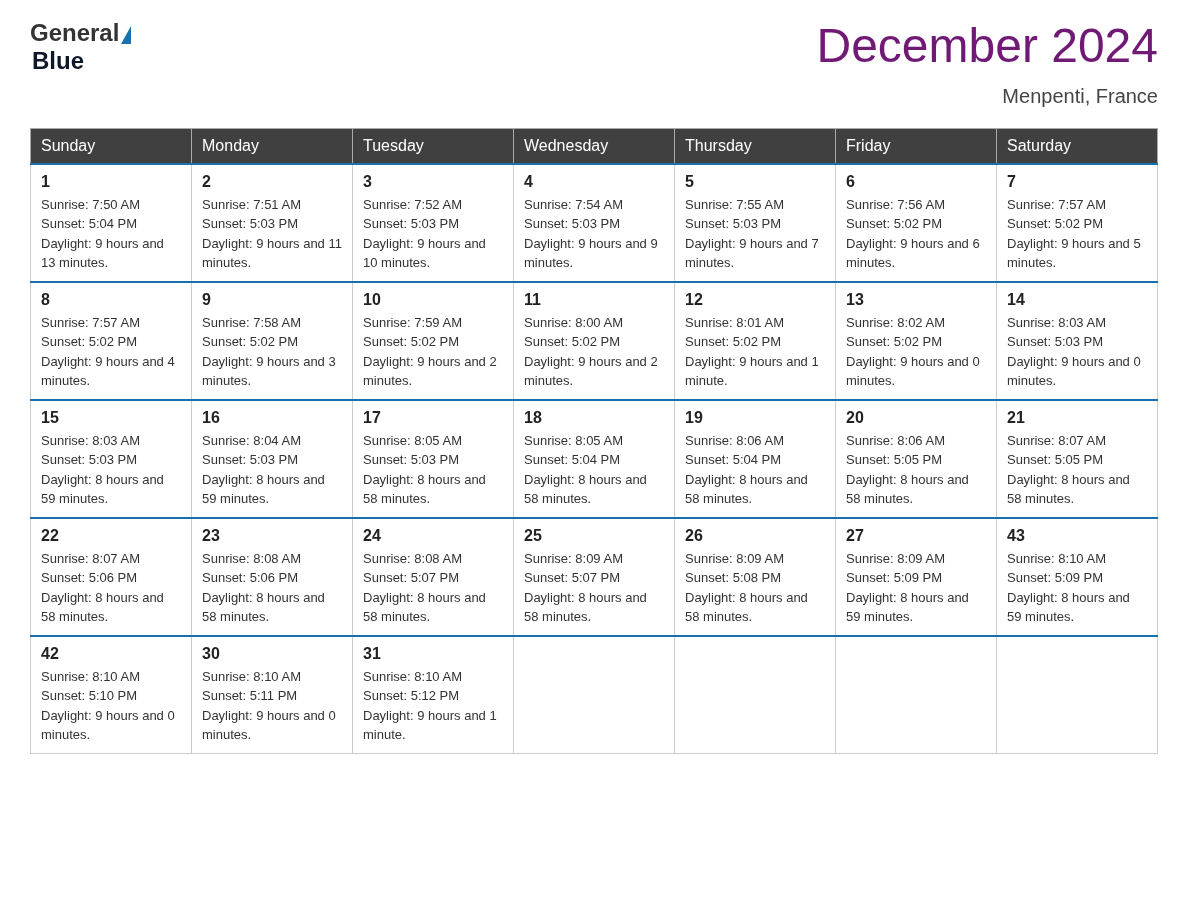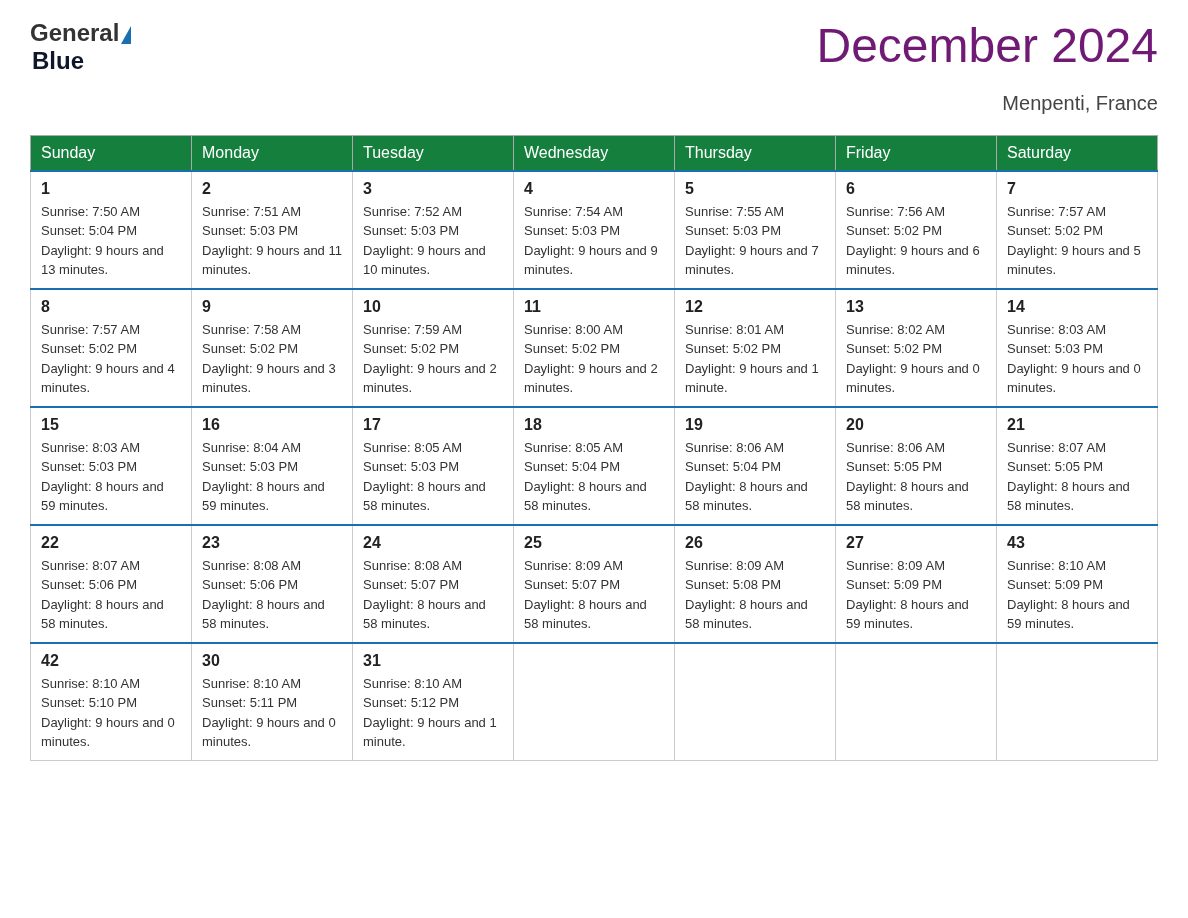--- a/index.html
+++ b/index.html
@@ -25,29 +25,29 @@
     }
     .month-title {
       font-size: 48px;
       font-weight: 300;
       color: #701a75;
       line-height: 1.1;
     }
     .location {
       font-size: 20px;
       color: #444;
-      margin-top: 19px;
+      margin-top: 12px;
     }
     .calendar {
       width: 100%;
       border-collapse: collapse;
       border: 1px solid #aaa;
     }
     .calendar th {
-      background-color: #15803d;
+      background-color: #404040;
       color: #fff;
       font-size: 16px;
       font-weight: normal;
       padding: 8px 10px;
       text-align: left;
       border: 1px solid #aaa;
     }
     .calendar td {
       vertical-align: top;
       padding: 8px 10px;

